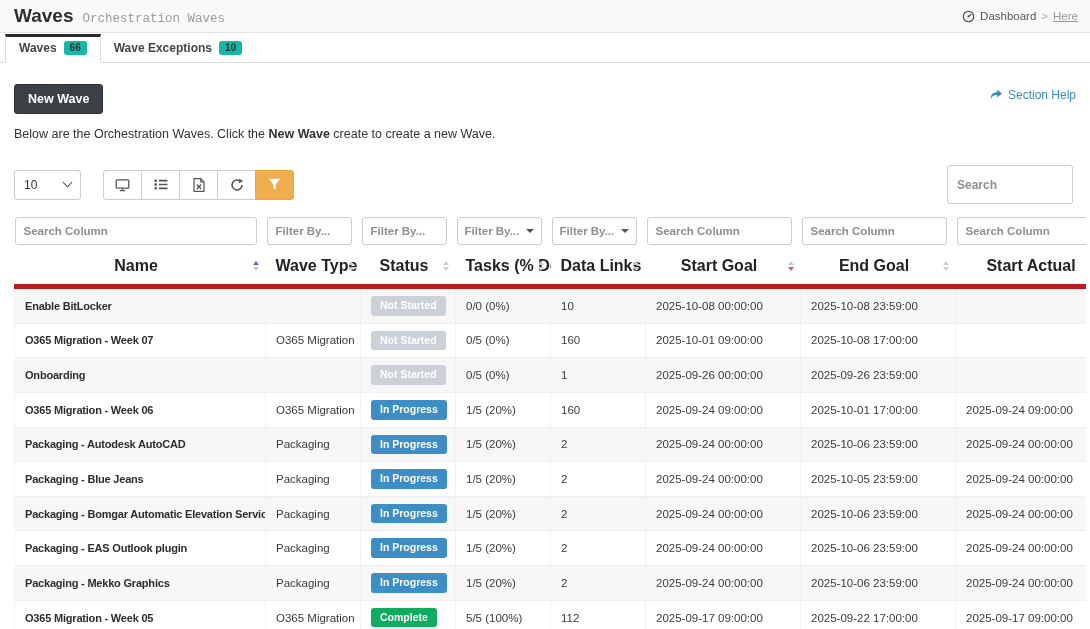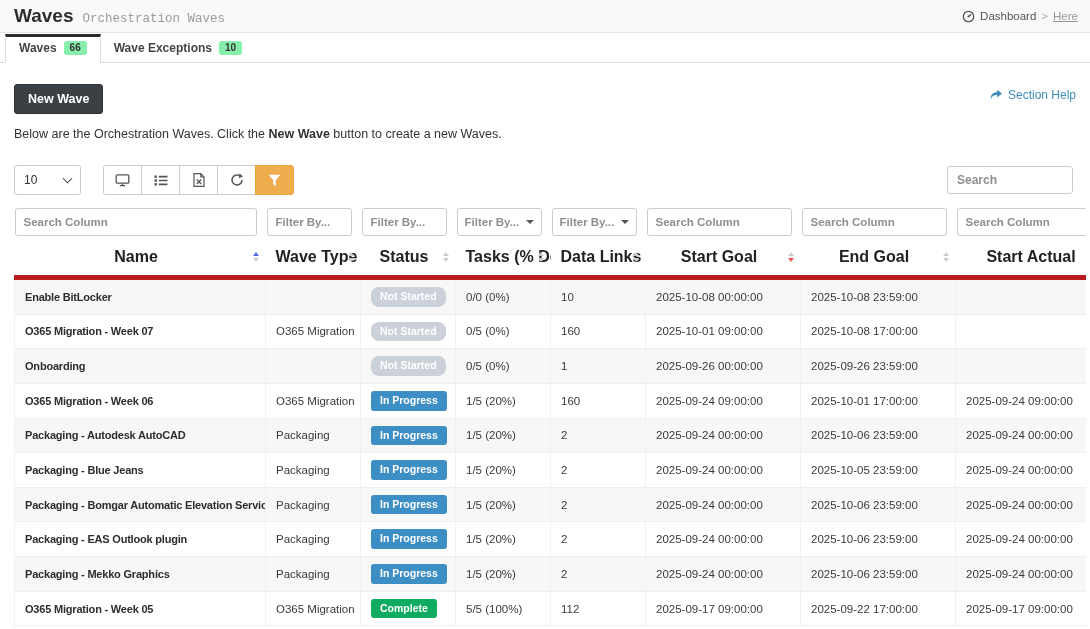--- a/index.html
+++ b/index.html
@@ -13,21 +13,21 @@
   .page-title { font-size:19px; font-weight:bold; color:#2e2e2e; }
   .page-subtitle { font-size:12.5px; color:#9b9b9b;font-family:Liberation Mono, monospace; }
   .breadcrumb { display:flex; align-items:flex-start; gap:5px; font-size:11.5px; color:#555; }
   .breadcrumb .sep { color:#aaa; }
   .breadcrumb .current { color:#999;text-decoration:underline; }
 
   
   .tabs-row { display:flex; align-items:flex-end; border-bottom:1px solid #ddd; padding-left:5px; background:#fff; height:30px; }
   .tab { display:flex; align-items:center; gap:7px; padding:6px 13px 7px; font-size:12px; font-weight:bold; color:#454545; cursor:pointer; }
   .tab.active { background:#fff; border:1px solid #ddd; border-top:3px solid #2b2b2b; border-bottom:1px solid #fff; margin-bottom:-1px; padding-top:4px; }
-  .tab-badge { background:#86efac; color:#333; font-size:10px; font-weight:bold; padding:2px 6px; border-radius:3px; line-height:1; }
+  .tab-badge { background:#14b8a6; color:#333; font-size:10px; font-weight:bold; padding:2px 6px; border-radius:3px; line-height:1; }
 
   
   .content { padding:21px 0 0 14px; }
   .action-row { display:flex; justify-content:space-between; align-items:flex-start; padding-right:14px; }
   .new-wave-btn { background:var(--c-dark-button,#3b4045); color:#fff; border:1px solid #2e3236; border-radius:3px;
     font-size:12.5px; font-weight:bold; padding:7px 13px; cursor:pointer; font-family:inherit; }
   .section-help { display:flex; align-items:center; gap:5px; color:var(--c-link-blue,#3c8dbc); font-size:12px; margin-top:4px; cursor:pointer; }
   .description { font-size:12.5px; margin-top:13px; color:#333; }
   .description b { font-weight:bold; }
 
@@ -35,21 +35,21 @@
   .toolbar { margin-top:24px; display:flex; justify-content:space-between; align-items:center; padding-right:17px; }
   .toolbar-left { display:flex; align-items:center; gap:22px; }
   .page-size-select { width:67px; height:30px; border:1px solid #ccc; border-radius:3px; background:#fff;
     display:flex; align-items:center; justify-content:space-between; padding:0 9px; font-size:12px; cursor:pointer; }
   .chev { width:7px; height:7px; border-right:1.6px solid #555; border-bottom:1.6px solid #555; transform:rotate(45deg); margin-top:-4px; }
   .btn-group { display:flex; }
   .tool-btn { width:39px; height:30px; background:#fff; border:1px solid #ccc; margin-left:-1px;
     display:flex; align-items:center; justify-content:center; cursor:pointer; }
   .tool-btn:first-child { border-radius:3px 0 0 3px; margin-left:0; }
   .tool-btn.filter-btn { background:var(--c-filter-button-orange,#f0ad4e); border-color:#eda637; border-radius:0 3px 3px 0; }
-  .search-input { width:126px; height:28px; border:1px solid #ccc; border-radius:3px; padding:0 9px; font-size:12px; font-family:inherit; color:#333; }
+  .search-input { width:126px; height:39px; border:1px solid #ccc; border-radius:3px; padding:0 9px; font-size:12px; font-family:inherit; color:#333; }
   .search-input::placeholder, .filter-input::placeholder { color:#8f8f8f; font-weight:bold; opacity:1; }
 
   
   .table-wrap { margin-top:11px; width:1072px; overflow:hidden; }
   table { width:1100px; border-collapse:collapse; table-layout:fixed; }
   .filter-cell { padding:2px 9px 3px 1px; }
   .filter-cell:first-child { padding-left:0; }
   .filter-input { width:100%; height:28px; border:1px solid #ccc; border-radius:3px; padding:0 8px;
     font-size:11.5px; font-weight:bold; font-family:inherit; color:#333; background:#fff; }
   .filter-select { width:100%; height:28px; border:1px solid #ccc; border-radius:3px; padding:0 7px; background:#fff;
@@ -61,21 +61,21 @@
   .sort-icon { position:absolute; right:7px; top:50%; transform:translateY(-50%); display:flex; flex-direction:column; gap:2px; }
   .tri-up { width:0; height:0; border-left:3.5px solid transparent; border-right:3.5px solid transparent; border-bottom:4.5px solid #ccc; }
   .tri-down { width:0; height:0; border-left:3.5px solid transparent; border-right:3.5px solid transparent; border-top:4.5px solid #ccc; }
   .sort-asc .tri-up { border-bottom-color:var(--c-sort-asc,#4a6fdc); }
   .sort-desc .tri-down { border-top-color:var(--c-sort-desc,#ee5a52); }
   tbody td { font-size:11.5px; color:#3a3a3a; padding:7px 10px; border-bottom:1px solid #efefef;
     border-left:1px solid #f1f1f1; white-space:nowrap; overflow:hidden; height:29px; }
   tbody tr:nth-child(odd) { background:#f7f7f7; }
   td.td-name { font-weight:bold; color:#2d2d2d; font-size:11px; letter-spacing:-0.2px; }
   .status-badge { display:inline-block; padding:3px 9px; border-radius:3px; color:#fff; font-size:10.5px; font-weight:bold; line-height:1.3; }
-  .badge-not-started { background:var(--c-badge-not-started,#ccd1d9);border-radius:8px; }
+  .badge-not-started { background:var(--c-badge-not-started,#ccd1d9); }
   .badge-in-progress { background:var(--c-badge-in-progress,#3d8ec4); }
   .badge-complete { background:var(--c-badge-complete,#0fab61); }
 
   
   .scrollbar-row { margin-top:4px; width:1062px; display:flex; align-items:center; gap:5px; padding-left:8px; }
   .scroll-arrow-left { width:0; height:0; border-top:5px solid transparent; border-bottom:5px solid transparent; border-right:6px solid #4a4a4a; cursor:pointer; }
   .scroll-arrow-right { width:0; height:0; border-top:5px solid transparent; border-bottom:5px solid transparent; border-left:6px solid #4a4a4a; cursor:pointer; }
   .scroll-track { flex:1; height:11px; background:#eeeeee; border-radius:6px; position:relative; }
   .scroll-thumb { position:absolute; left:0; top:0; height:11px; width:73%; background:#8d8d8d; border-radius:6px; cursor:grab; }
 
@@ -121,21 +121,21 @@
     <div class="section-help">
       <span>
         <svg class="icon" width="14" height="12" viewBox="0 0 14 12">
             <path d="M8.2 0.8 L13 4.6 L8.2 8.4 L8.2 6 C4.8 5.8 3 7 2 10.2 C1.4 5.5 3.8 3.2 8.2 3.2 Z" fill="#3c8dbc"></path>
           </svg>
       </span>
       <span>Section Help</span>
     </div>
   </div>
 
-  <div class="description"><span>Below are the Orchestration Waves. Click the </span><b>New Wave</b><span> button to create a new Waves.</span></div>
+  <div class="description"><span>Below are the Orchestration Waves. Click the </span><b>New Wave</b><span> create to create a new Wave.</span></div>
 
   <div class="toolbar">
     <div class="toolbar-left">
       <div class="page-size-select">
         <span>10</span>
         <span class="chev"></span>
       </div>
       <div class="btn-group">
         <div class="tool-btn">
           <svg class="icon" width="15" height="14" viewBox="0 0 15 14">

